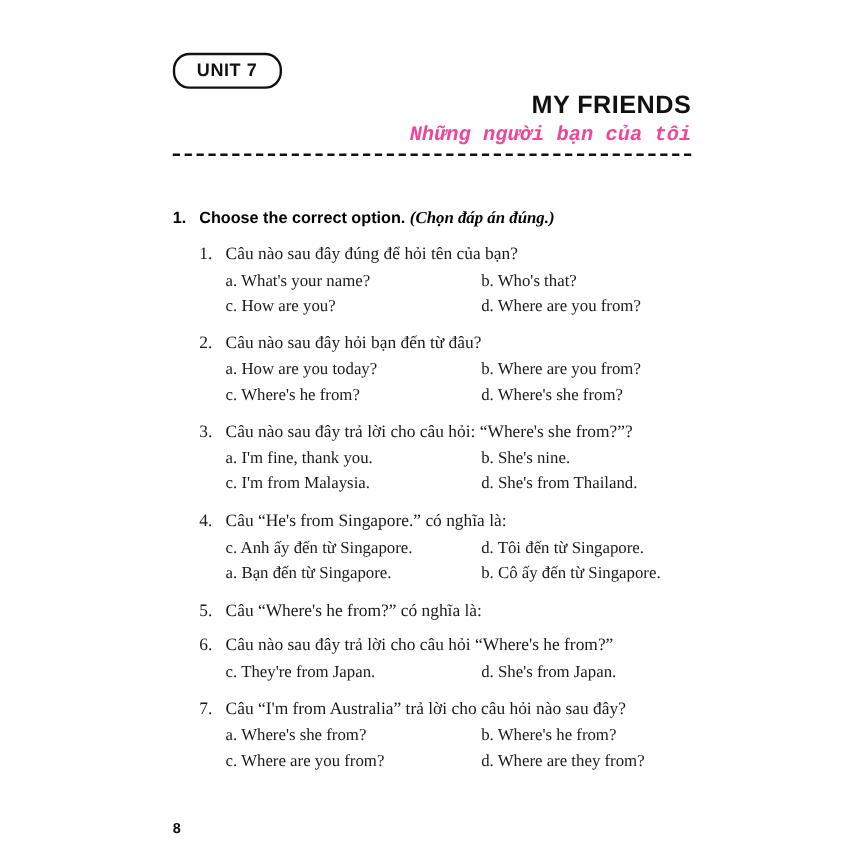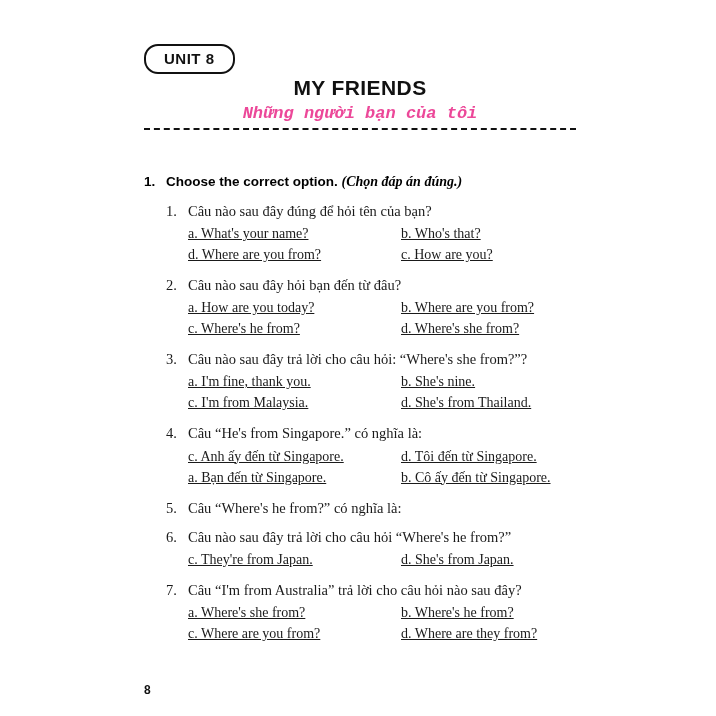--- a/index.html
+++ b/index.html
@@ -36,21 +36,21 @@
     color: #111111;
     background: #ffffff;
   }
 
   
   .title-block {
     position: absolute;
     left: 144px;
     top: 76px;
     width: 432px;
-    text-align: center;
+    text-align: right;
   }
   .main-title {
     font-family: "Liberation Sans", sans-serif;
     font-weight: bold;
     font-size: 21px;
     letter-spacing: 0.4px;
     color: #111111;
     margin: 0 0 4px 0;
   }
   .sub-title {
@@ -108,21 +108,20 @@
   .q-num {
     width: 22px;
     flex: none;
   }
   .q-text {
     flex: 1;
   }
   .opts {
     margin-left: 44px;
     margin-top: 3px;
-    text-decoration: underline;
   }
   .opt-row {
     display: flex;
     font-size: 14px;
     line-height: 1.5;
   }
   .opt {
     width: 50%;
     box-sizing: border-box;
     padding-right: 6px;
@@ -137,21 +136,21 @@
     font-weight: bold;
     font-size: 12px;
     color: #111111;
   }
 </style>
 </head>
 <body>
 
 <div class="page">
 
-  <div class="unit-badge">UNIT 8</div>
+  <div class="unit-badge">UNIT 7</div>
 
   <div class="title-block">
     <div class="main-title">MY FRIENDS</div>
     <div class="sub-title">Những người bạn của tôi</div>
   </div>
 
   <div class="dashed-rule"></div>
 
   <div class="exercise">
     <div class="ex-heading">
@@ -162,22 +161,22 @@
       <div class="q-line">
         <span class="q-num">1.</span>
         <span class="q-text">Câu nào sau đây đúng để hỏi tên của bạn?</span>
       </div>
       <div class="opts">
         <div class="opt-row">
           <span class="opt">a. What's your name?</span>
           <span class="opt">b. Who's that?</span>
         </div>
         <div class="opt-row">
+          <span class="opt">c. How are you?</span>
           <span class="opt">d. Where are you from?</span>
-          <span class="opt">c. How are you?</span>
         </div>
       </div>
     </div>
 
     <div class="q">
       <div class="q-line">
         <span class="q-num">2.</span>
         <span class="q-text">Câu nào sau đây hỏi bạn đến từ đâu?</span>
       </div>
       <div class="opts">

